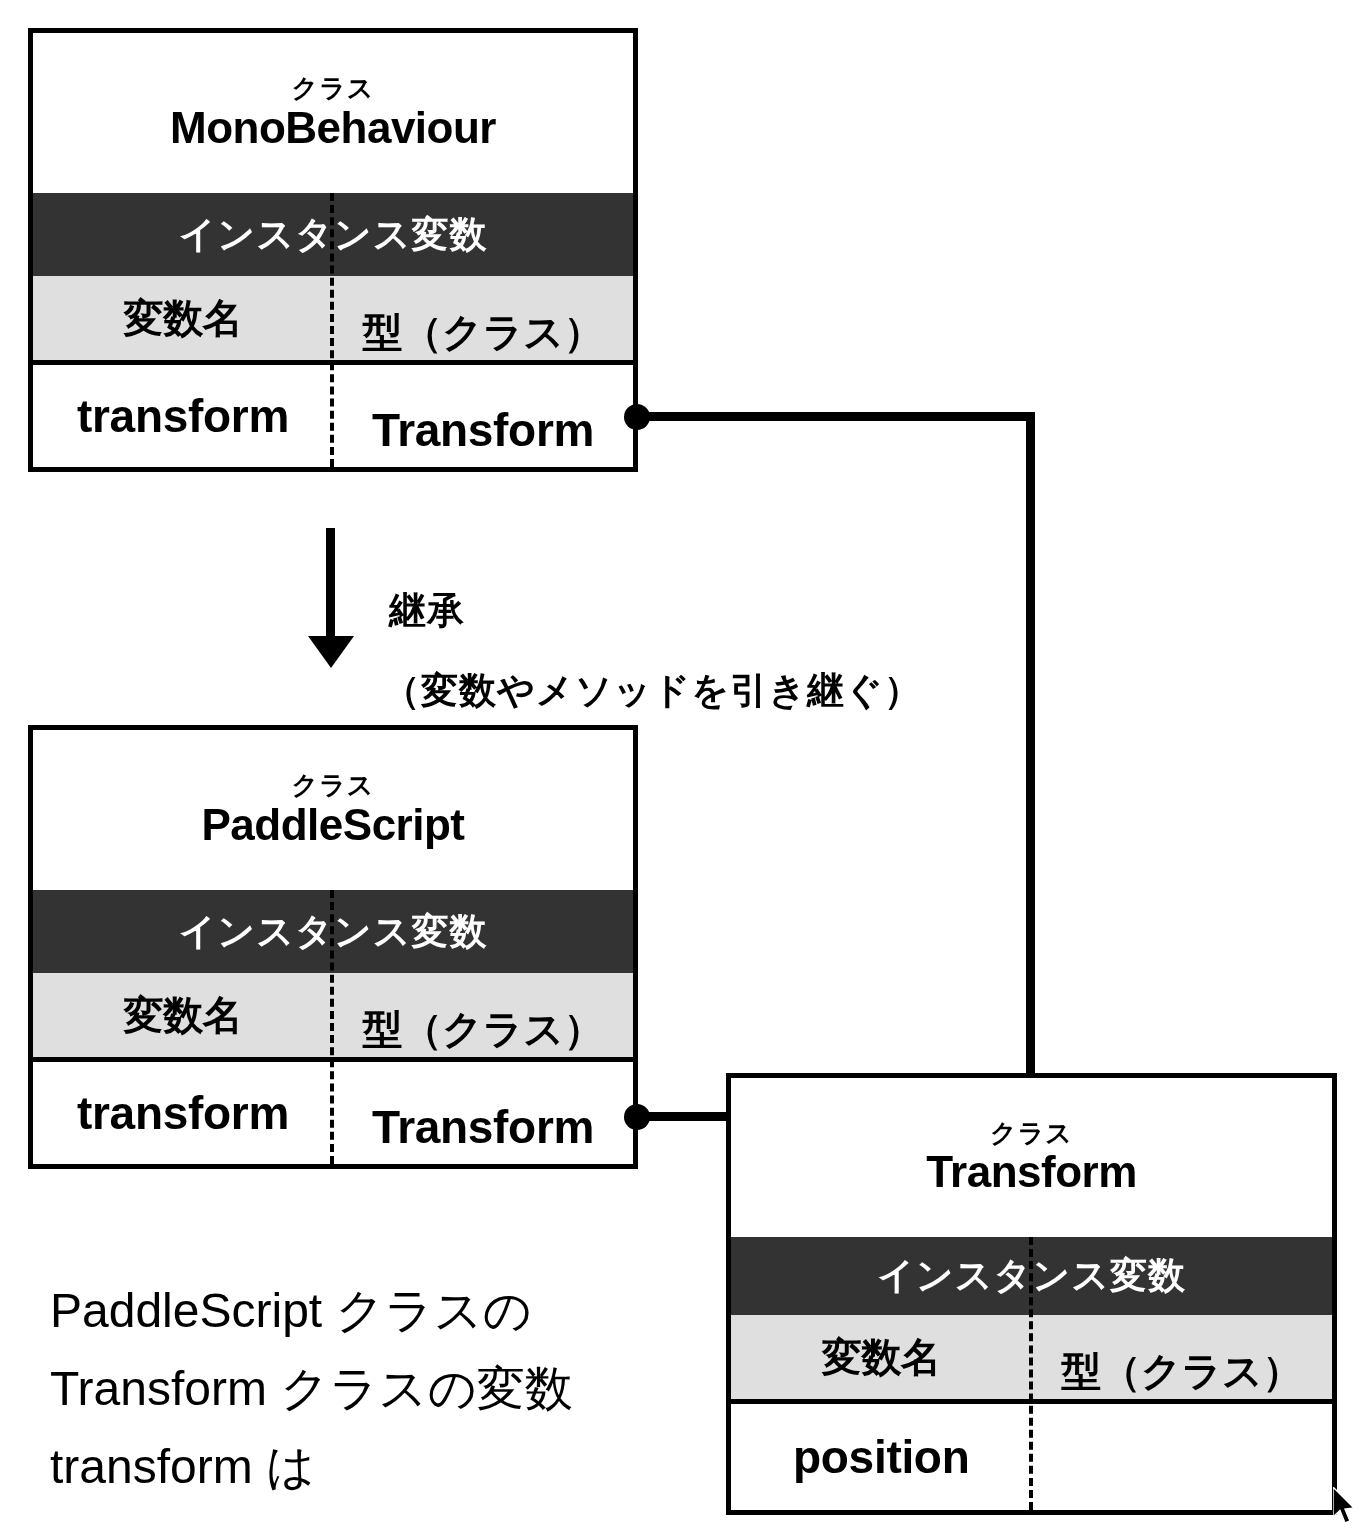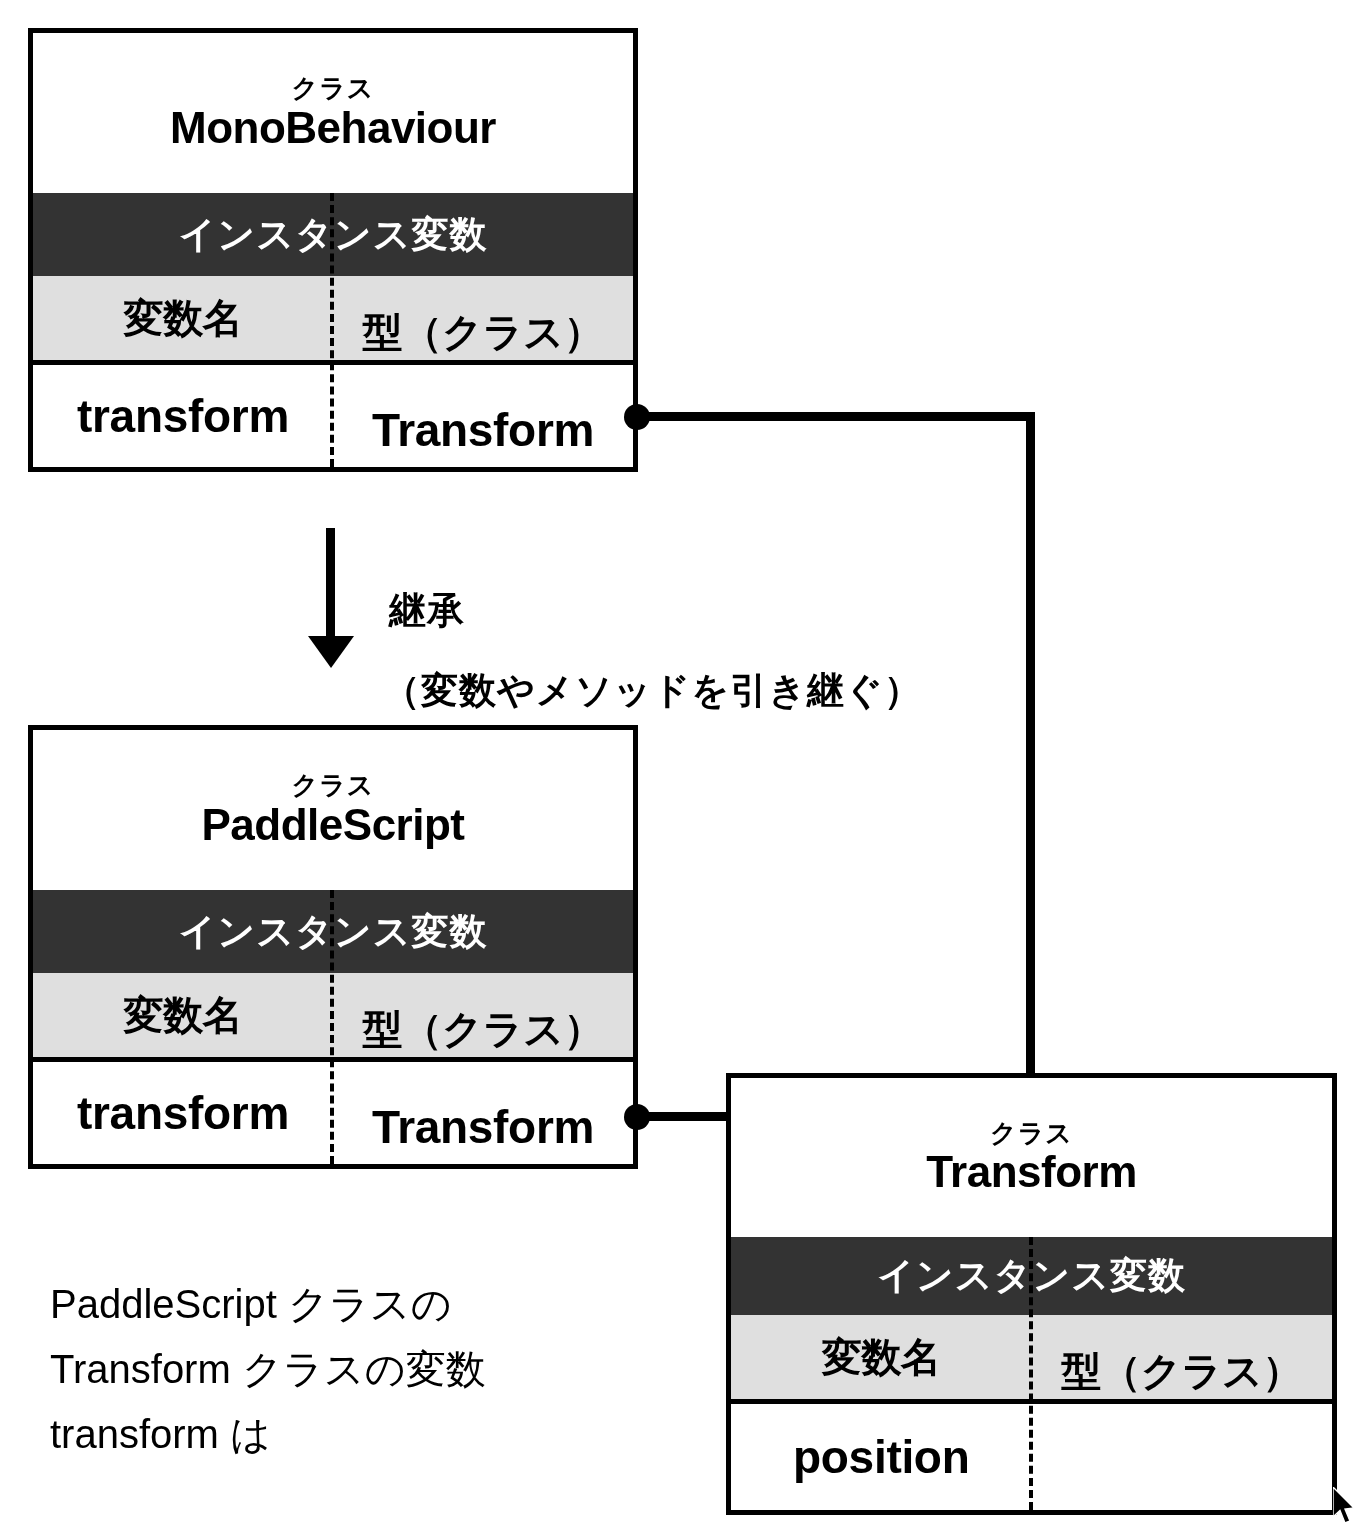--- a/index.html
+++ b/index.html
@@ -132,21 +132,21 @@
     position: absolute;
     width: 26px;
     height: 26px;
     border-radius: 50%;
     background: #000000;
   }
 
   
   .caption {
     position: absolute;
-    font-size: 40px;
+    font-size: 48px;
     font-weight: 400;
     line-height: 1.62;
     letter-spacing: 0px;
     white-space: nowrap;
   }
   .caption div { white-space: nowrap; }
 
   
   .cursor { position: absolute; }
 </style>

